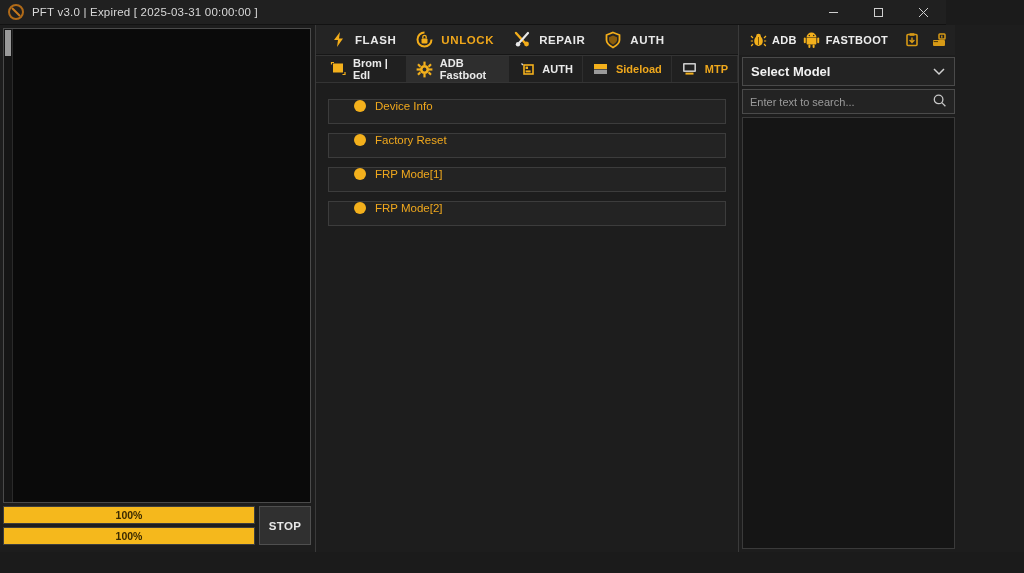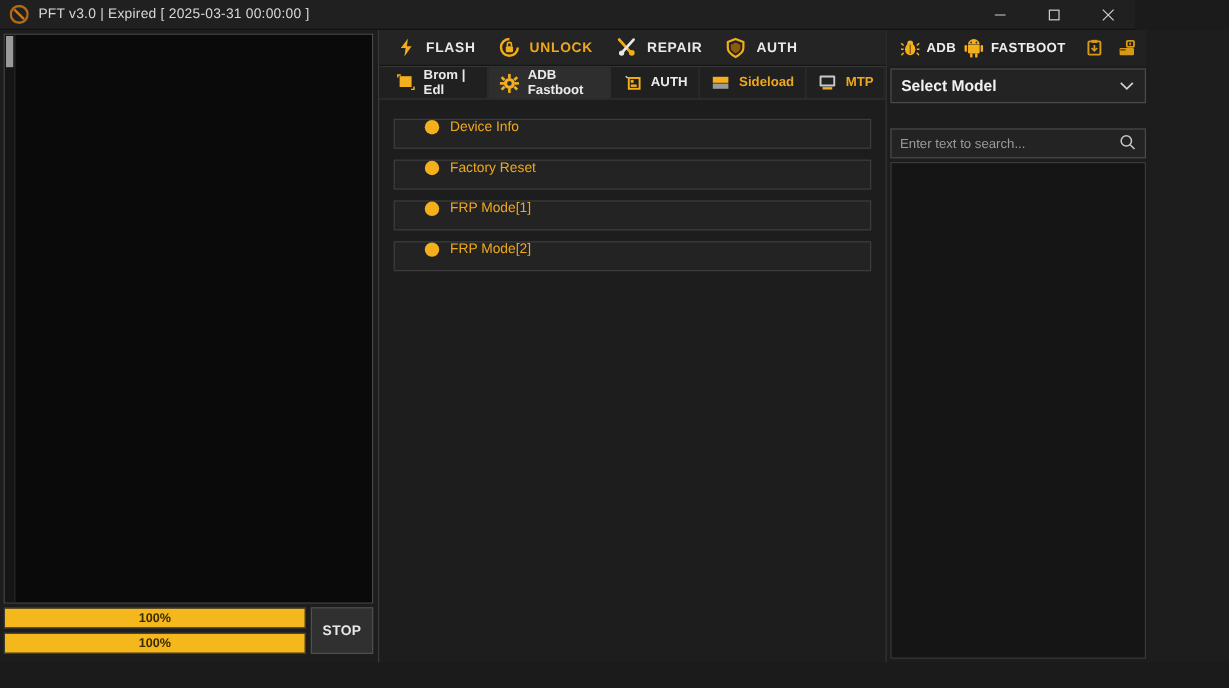--- a/index.html
+++ b/index.html
@@ -195,21 +195,21 @@
   #rtb-spacer { margin-left: auto; display: flex; gap: 7px;
                 padding-right: 6px; }
   #model-select {
     height: 29px; margin: 2px 0 0 3px;
     background: #232323; border: 1px solid #4a4a4a;
     display: flex; align-items: center; padding: 0 8px;
     color: #f1f1f1; font-size: 13px; font-weight: 700; gap: 32px;
   }
   #model-select .caret { margin-left: auto; color: #d0d0d0; }
   #model-search {
-    height: 25px; margin: 21px 0 0 3px;
+    height: 25px; margin: 3px 0 0 3px;
     background: #232323; border: 1px solid #4a4a4a;
     display: flex; align-items: center; padding: 0 7px;
     color: #9b9b9b; font-size: 11px;
   }
   #model-search .srch-ico { margin-left: auto; }
   #model-list {
     flex: 1 1 auto; margin: 3px 0 0 3px;
     background: #151515; border: 1px solid #3a3a3a;
   }
 

